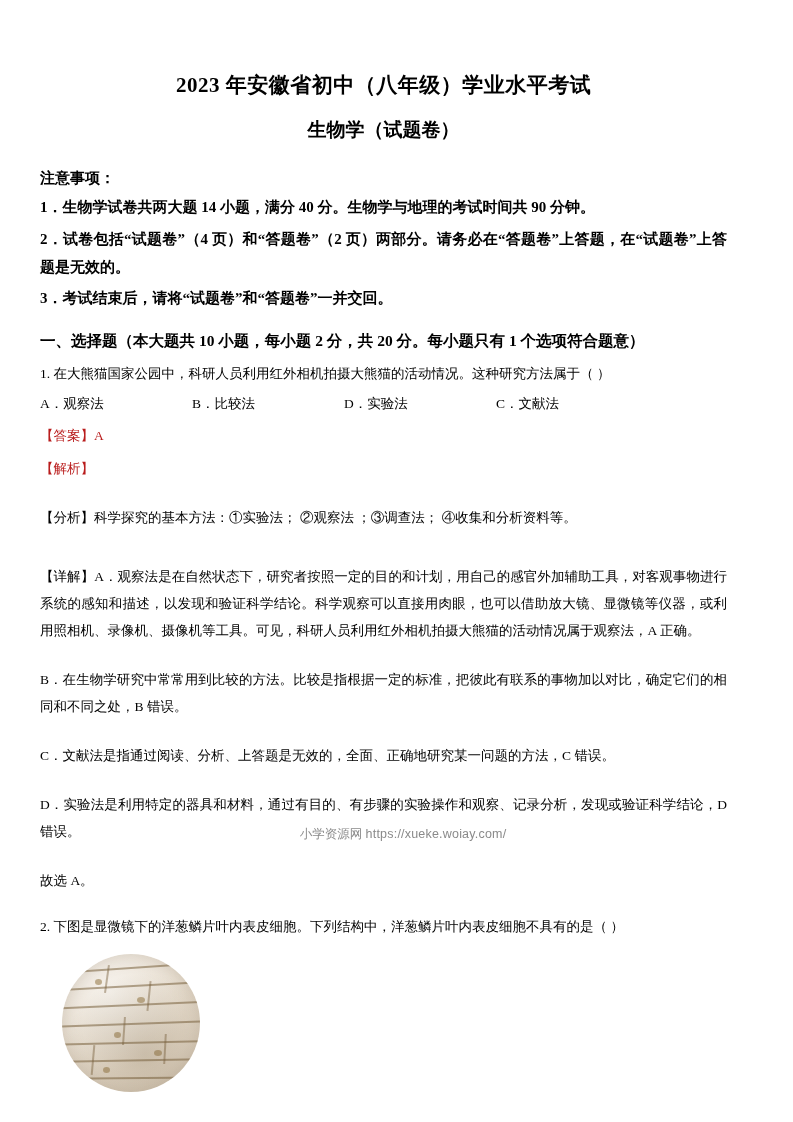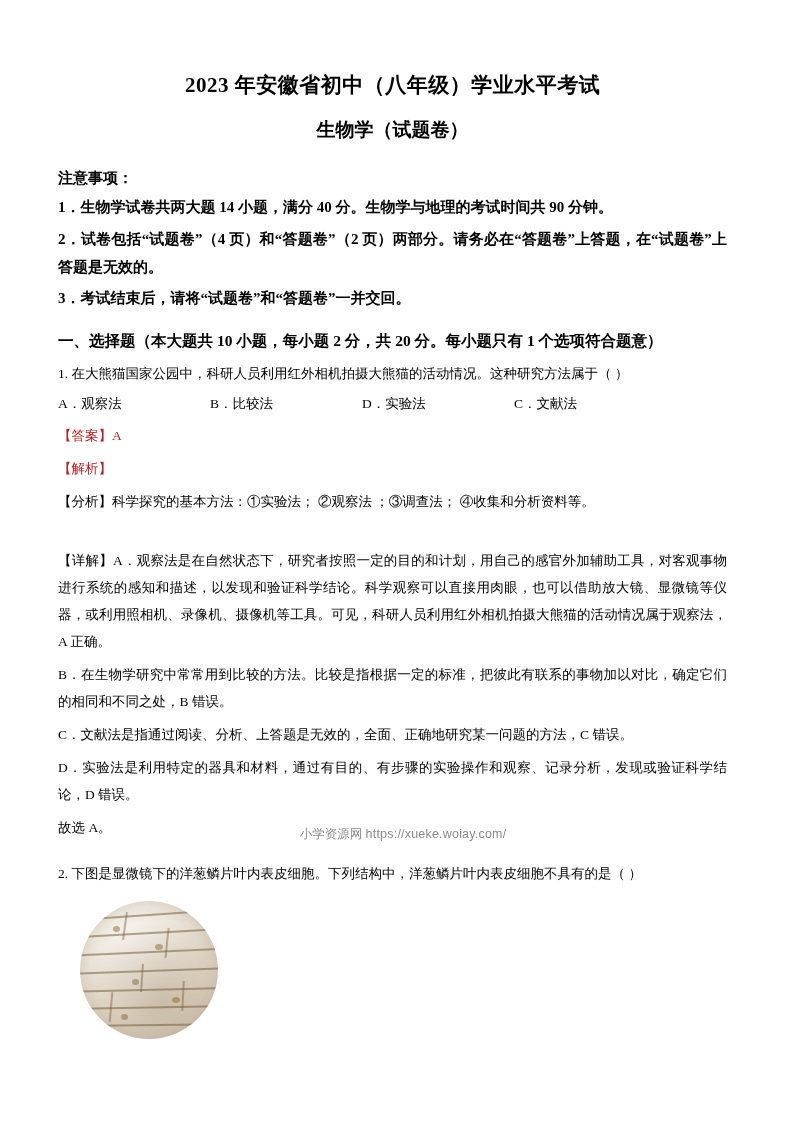--- a/index.html
+++ b/index.html
@@ -12,21 +12,21 @@
     height: 1122px;
     font-family: "Liberation Serif", serif;
     color: #000000;
     position: relative;
     overflow: hidden;
   }
   .page {
     width: 793px;
     height: 865px;
     box-sizing: border-box;
-    padding: 48px 66px 0 58px;
+    padding: 48px 66px 0 40px;
     position: relative;
   }
   .doc-title {
     text-align: center;
     font-size: 21px;
     font-weight: bold;
     letter-spacing: 0.5px;
     margin-top: 22px;
     margin-bottom: 0;
     line-height: 1.5;
@@ -74,21 +74,21 @@
   }
   .ans-label {
     color: #b91c1c;
     font-size: 13.5px;
     line-height: 2.0;
     margin-top: 6px;
   }
   .para {
     font-size: 13.5px;
     line-height: 2.0;
-    margin-top: 6px;
+    margin-top: 22px;
     text-align: justify;
   }
   .para-indent {
     font-size: 13.5px;
     line-height: 2.0;
     margin-top: 32px;
     text-align: justify;
   }
   .q2-stem {
     font-size: 13.5px;

